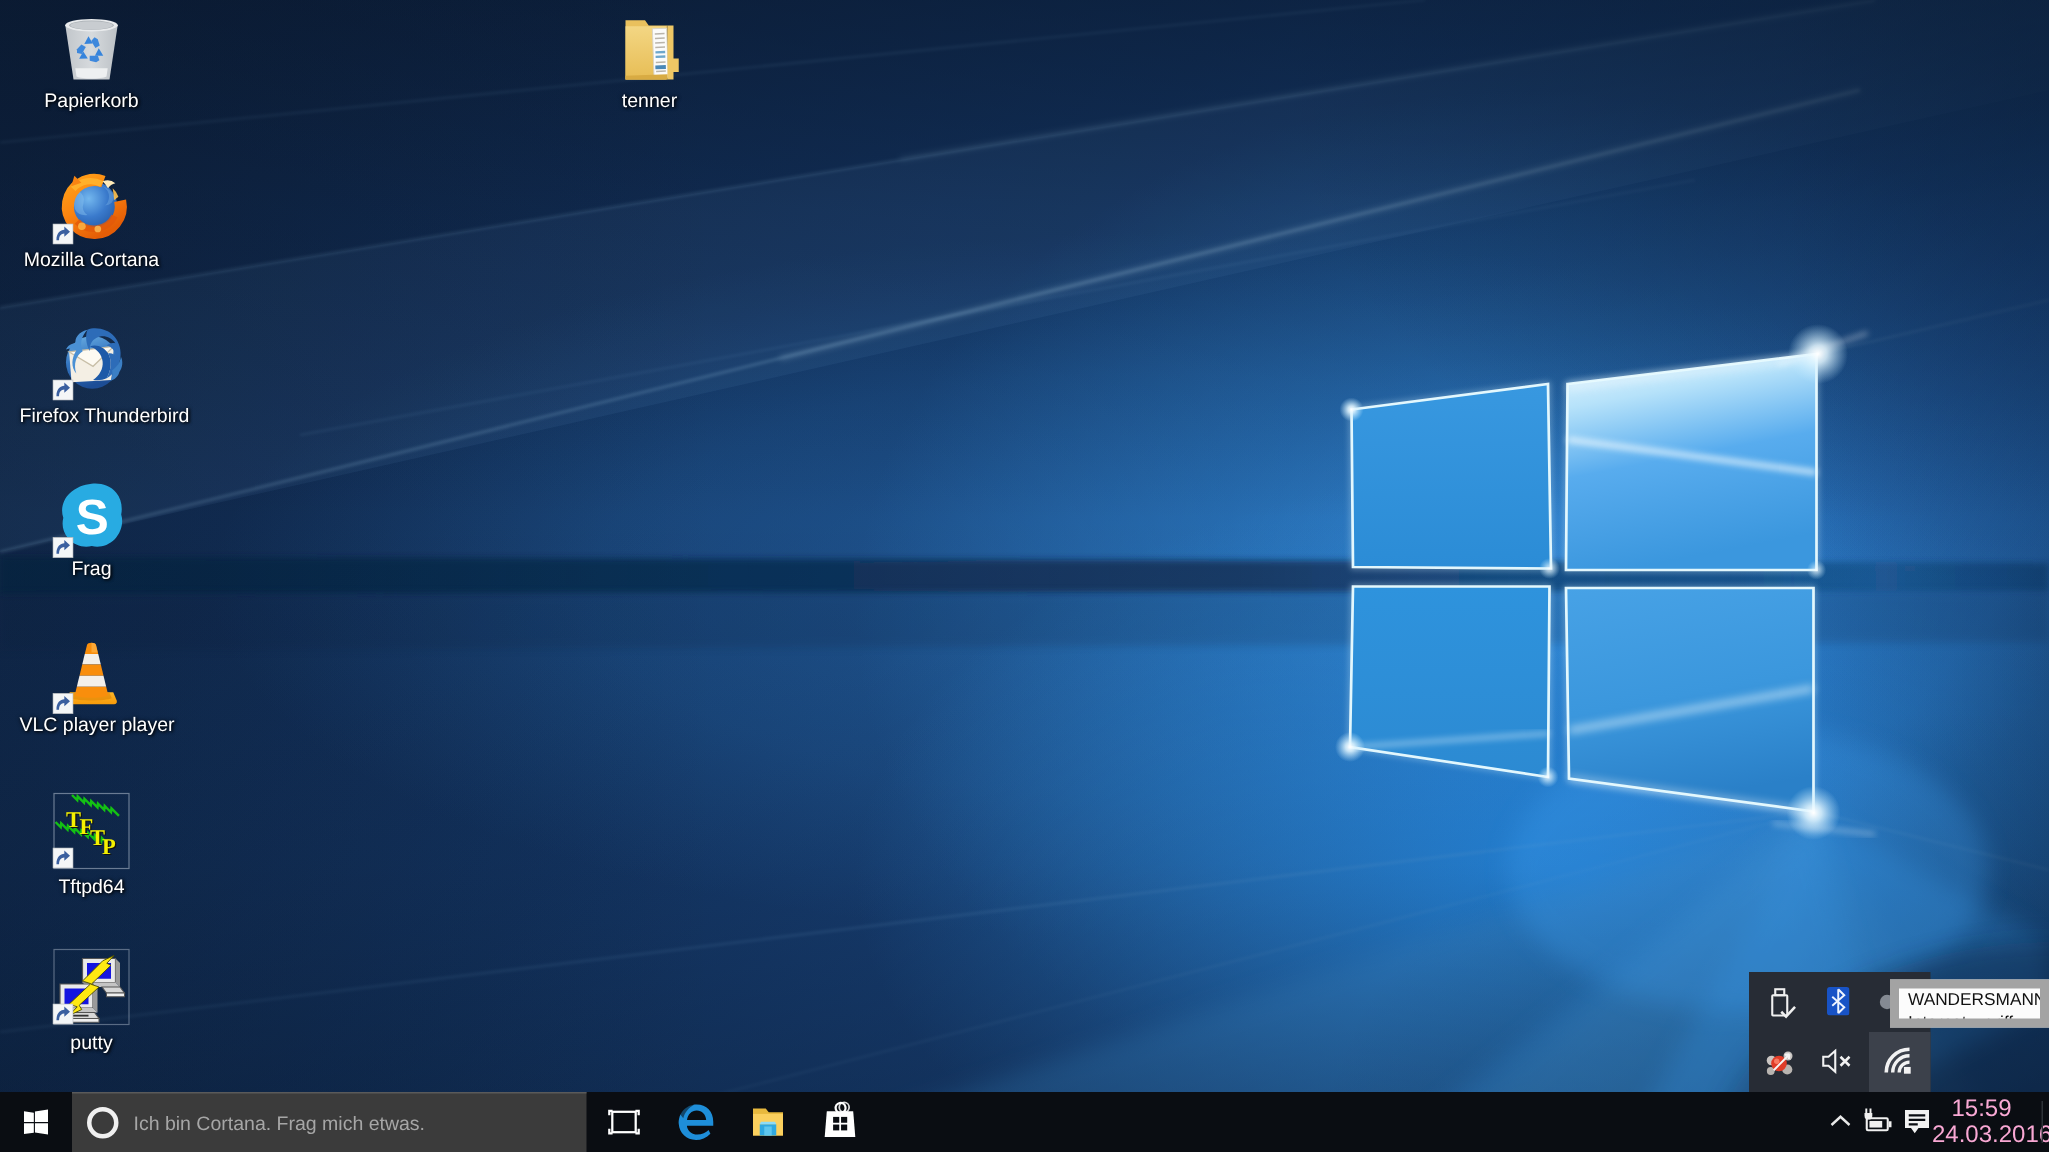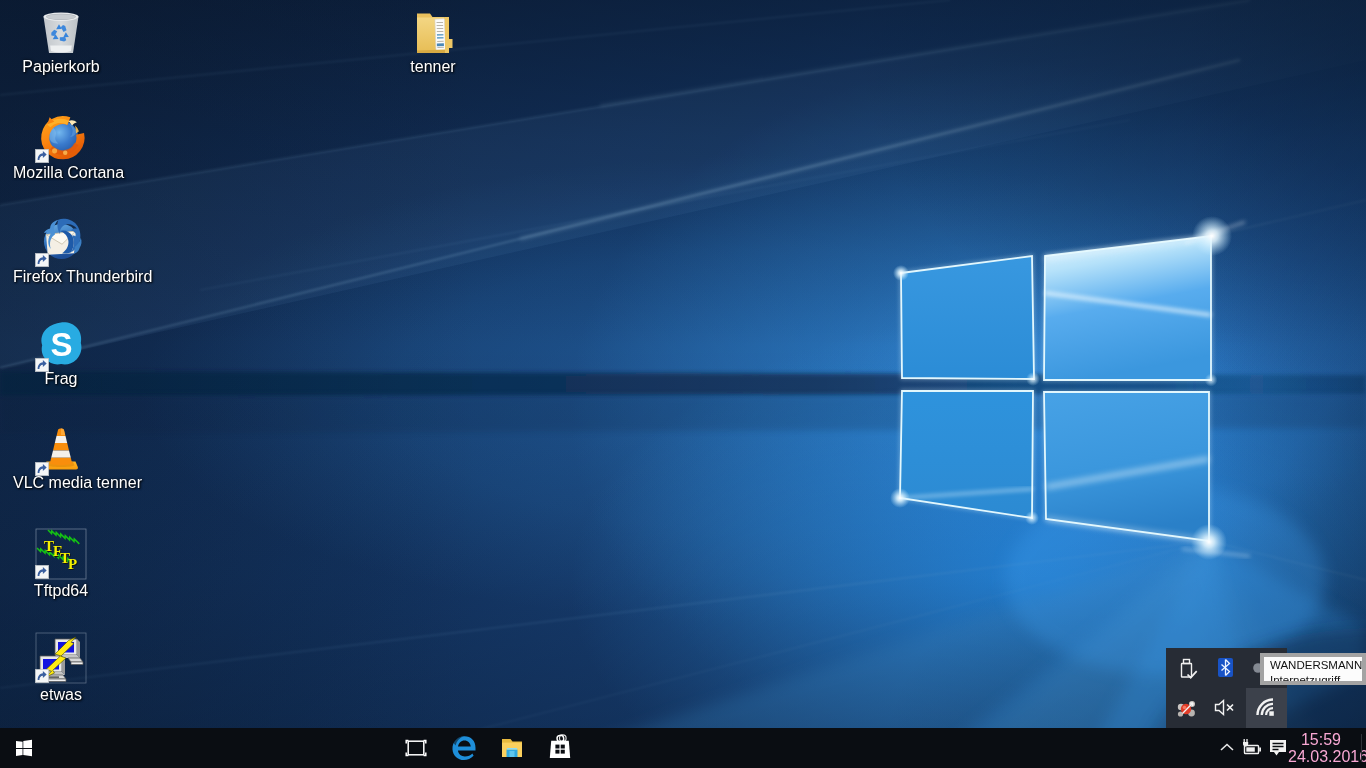--- a/index.html
+++ b/index.html
@@ -1,32 +1,32 @@
 <!DOCTYPE html>
 <html><head>
 <meta charset="utf-8">
 <style>
 html,body{margin:0;padding:0;width:1366px;height:768px;overflow:hidden;background:#0d2038;}
 body{font-family:"Liberation Sans",sans-serif;position:relative;}
 #wall{position:absolute;left:0;top:0;}
 .dicon{position:absolute;width:96px;text-align:center;color:#fff;}
-.dicon .lbl{font-size:16px;line-height:14px;margin-top:4px;white-space:nowrap;text-shadow:1px 1px 2px rgba(0,0,0,.95),0 0 3px rgba(0,0,0,.7);}
+.dicon .lbl{font-size:13px;line-height:14px;margin-top:4px;white-space:nowrap;text-shadow:1px 1px 2px rgba(0,0,0,.95),0 0 3px rgba(0,0,0,.7);}
 .dicon svg{display:block;margin:0 auto;}
 #taskbar{position:absolute;left:0;top:728px;width:1366px;height:40px;background:#0a0d12;}
 #startbtn{position:absolute;left:0;top:0;width:48px;height:40px;}
 #searchbox{position:absolute;left:48px;top:0;width:343px;height:39px;background:#3b3b3b;border-top:1px solid #5a5a5a;}
 #searchbox .ring{position:absolute;left:10px;top:9px;width:15px;height:15px;border:3px solid #f0f0f0;border-radius:50%;}
 #searchbox .stext{position:absolute;left:41px;top:12px;font-size:13px;color:#a6a6a6;}
 .tbtn{position:absolute;top:0;width:48px;height:40px;}
 #tray{position:absolute;right:0;top:0;height:40px;color:#fff;}
 #clock{position:absolute;right:12px;top:3px;width:66px;text-align:center;font-size:16px;line-height:17px;color:#f9a8d4;}
 #sep{position:absolute;right:4px;top:6px;width:1px;height:28px;background:#2e3338;}
 #traypanel{position:absolute;left:1166px;top:648px;width:121px;height:80px;background:#272c35;}
 #wificell{position:absolute;left:80px;top:40px;width:41px;height:40px;background:#3c414b;}
-#tooltip{position:absolute;left:1260px;top:653px;width:106px;height:32px;background:#fcfcfc;border:4px solid #a3a3a3;box-sizing:border-box;font-size:11.5px;line-height:15px;color:#111;padding:1px 0 0 6px;white-space:nowrap;overflow:hidden;}
+#tooltip{position:absolute;left:1260px;top:653px;width:106px;height:32px;background:#fcfcfc;border:6px solid #a3a3a3;box-sizing:border-box;font-size:11.5px;line-height:15px;color:#111;padding:1px 0 0 6px;white-space:nowrap;overflow:hidden;}
 </style>
 </head>
 <body>
 <svg id="wall" width="1366" height="768" viewBox="0 0 1366 768">
 <defs>
 <linearGradient id="base" x1="0" y1="0.15" x2="1" y2="0.6">
 <stop offset="0" stop-color="#102648"></stop>
 <stop offset="0.45" stop-color="#143767"></stop>
 <stop offset="0.7" stop-color="#1a4680"></stop>
 <stop offset="0.86" stop-color="#2158a0"></stop>
@@ -346,21 +346,21 @@
 <path d="M16,26.5 L32,26.5 L33.8,33.8 L14.2,33.8 Z" fill="#f4f0ea"></path>
 <path d="M14.2,33.8 L33.8,33.8 L35.2,39.5 C30,41.8 18,41.8 12.8,39.5 Z" fill="#f98e0c"></path>
 <path d="M24,4.5 C25.5,4.5 26.8,5 27,6 L28.2,11 L24,11 Z" fill="#ffb347" opacity="0.7"></path>
 </svg>
 <svg class="sarrow" width="14" height="14" viewBox="0 0 48 48" style="position:absolute;left:22px;top:38px">
         <g>
           <rect x="1" y="1" width="46" height="46" fill="#f4f6f7" stroke="#b8bcc0" stroke-width="2"></rect>
           <path d="M9,38 C9,22 18,15 27,14.5 L27,7 L40,19 L27,30.5 L27,23 C20,23.5 15,28 15,38 Z" fill="#3a5f9f"></path>
         </g>
       </svg>
-      <div class="lbl">VLC media tenner</div>
+      <div class="lbl">VLC player player</div>
 </div>
 
 <div class="dicon" style="left:13px;top:528px">
 <svg width="52" height="52" viewBox="0 0 52 52">
 <rect x="1" y="1" width="50" height="50" fill="none" stroke="#8a98ac" stroke-width="0.8" opacity="0.75"></rect>
 <g stroke="#14c014" stroke-width="1.6" fill="none">
 <path d="M13,2 l3.5,3.5 l0.3,-2.6 l4.2,4.2 l0.3,-2.6 l4.2,4.2 l0.3,-2.6 l4.2,4.2 l0.3,-2.6 l4.2,4.2 l0.3,-2.6 l4.2,4.2 l0.3,-2.6 l5,5"></path>
 <path d="M2,20 l3.5,3.5 l0.3,-2.6 l4.2,4.2 l0.3,-2.6 l4.2,4.2 l0.3,-2.6 l4.2,4.2 l0.3,-2.6 l4.2,4.2 l0.3,-2.6 l4.2,4.2 l0.3,-2.6 l4.2,4.2 l0.3,-2.6 l5,5"></path>
 </g>
 <g font-family="Liberation Serif, serif" font-size="15" font-weight="bold" fill="#111111">
@@ -406,21 +406,21 @@
 <rect x="12" y="44.5" width="12" height="1.2" fill="#333"></rect>
 </g>
 <path d="M41,5 L33.5,8.5 L20,22 L25.5,23.8 L11,37.5 L16.5,39.2 L11,45 L19.5,41 L17.8,38.2 L31,26 L25.8,24.2 L39,11.5 L36.2,10.2 Z" fill="#ffe912" stroke="#4a4a00" stroke-width="0.6"></path>
 </svg>
 <svg class="sarrow" width="14" height="14" viewBox="0 0 48 48" style="position:absolute;left:22px;top:37px">
         <g>
           <rect x="1" y="1" width="46" height="46" fill="#f4f6f7" stroke="#b8bcc0" stroke-width="2"></rect>
           <path d="M9,38 C9,22 18,15 27,14.5 L27,7 L40,19 L27,30.5 L27,23 C20,23.5 15,28 15,38 Z" fill="#3a5f9f"></path>
         </g>
       </svg>
-      <div class="lbl">etwas</div>
+      <div class="lbl">putty</div>
 </div>
 </div>
 
 <div id="traypanel">
 <div id="wificell"></div>
 <svg style="position:absolute;left:12px;top:10px" width="20" height="22" viewBox="0 0 20 22">
 <g stroke="#f0f0f0" stroke-width="1.4" fill="none">
 <rect x="3.5" y="5.5" width="10" height="13.5" rx="0.5"></rect>
 <rect x="5.5" y="1.5" width="6" height="4"></rect>
 <path d="M7,3.5 h0.01 M9.8,3.5 h0.01" stroke-width="1.3"></path>
@@ -459,20 +459,24 @@
 <div id="tooltip">WANDERSMANN<br>Internetzugriff</div>
 
 <div id="taskbar">
 <div id="startbtn">
 <svg width="48" height="40" viewBox="0 0 48 40">
 <g fill="#ffffff">
 <path d="M16,32.3 L22.55,31.4 V25.2 H16 Z M16,24.3 H22.55 V18.1 L16,17.2 Z M23.3,31.3 L32,32.55 V25.2 H23.3 Z M23.3,24.3 H32 V16 L23.3,17.25 Z" transform="translate(0,-4.3)"></path>
 </g>
 </svg>
 </div>
+<div id="searchbox">
+<div class="ring"></div>
+<div class="stext">Ich bin Cortana. Frag mich etwas.</div>
+</div>
 <div class="tbtn" style="left:392px;">
 <svg width="48" height="40" viewBox="0 0 48 40">
 <g stroke="#ffffff" fill="none" stroke-width="1.5">
 <rect x="16.2" y="13.2" width="15.6" height="13.6"></rect>
 <path d="M14.2,15.5 v-3 h2.2 M14.2,24.5 v3 h2.2 M33.8,15.5 v-3 h-2.2 M33.8,24.5 v3 h-2.2"></path>
 </g>
 </svg>
 </div>
 <div class="tbtn" style="left:440px;">
 <svg width="48" height="40" viewBox="0 0 48 40">

